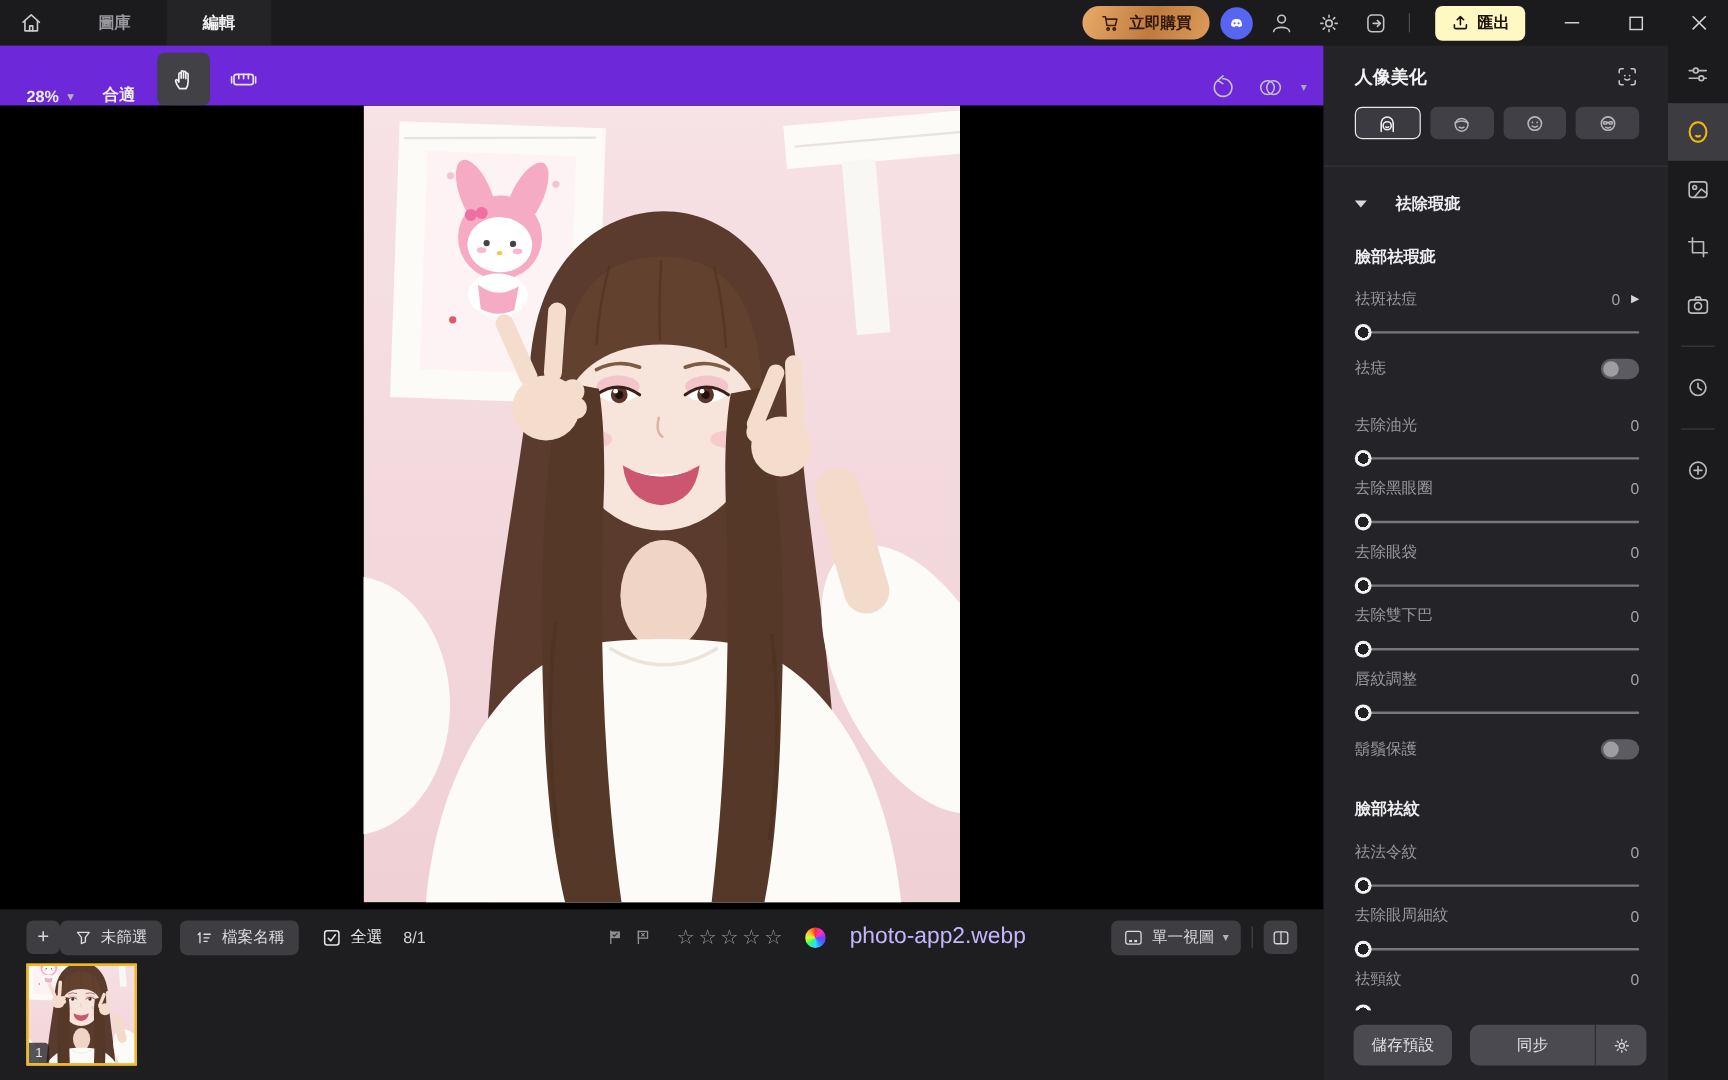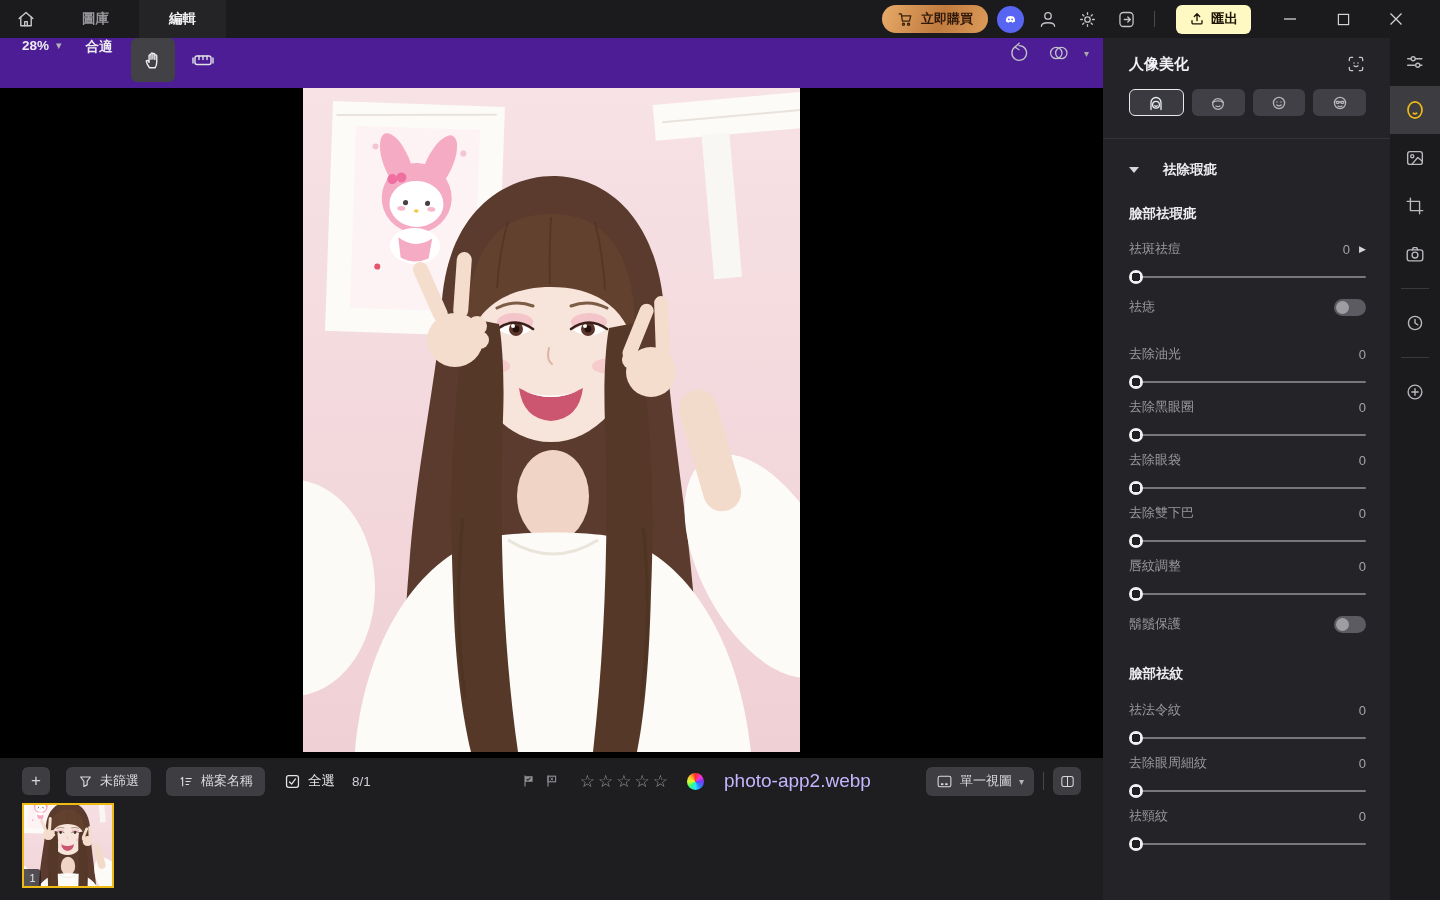--- a/index.html
+++ b/index.html
@@ -5,50 +5,50 @@
   * { margin:0; padding:0; box-sizing:border-box; }
   html,body { background:#000; }
   body { font-family:"Liberation Sans","DejaVu Sans",sans-serif; -webkit-font-smoothing:antialiased; }
   .app { position:relative; width:1440px; height:900px; overflow:hidden; background:#1e1e21; color:#ccc; }
 
   
   .titlebar { position:absolute; top:0; left:0; width:1440px; height:38px; background:#1b1b1d; display:flex; align-items:stretch; }
   .home-btn { width:52px; display:grid; place-items:center; color:#c9c9cd; }
   .tab { display:flex; align-items:center; padding:0 30px; font-size:13.5px; font-weight:700; color:#97979c; }
   .tab.active { background:#242427; color:#f0f0f2; }
-  .tb-right { margin-left:auto; display:flex; align-items:center; gap:9px; padding-right:22px; }
+  .tb-right { margin-left:auto; display:flex; align-items:center; gap:9px; padding-right:2px; }
   .buy-btn { height:28px; border-radius:14px; padding:0 15px; display:flex; align-items:center; gap:7px;
              background:linear-gradient(110deg,#e8ab69 0%,#c07a3e 55%,#dc9c5b 100%); color:#30190a; font-weight:700; font-size:13px; }
   .circle-ic { width:27px; height:27px; border-radius:50%; display:grid; place-items:center; }
   .discord { background:#5865F2; }
   .icon-btn { width:30px; height:30px; display:grid; place-items:center; color:#c2c2c7; }
   .tb-sep { width:1px; height:16px; background:#4a4a4f; margin:0 4px; }
   .export-btn { height:29px; padding:0 13px; border-radius:6px; background:#fef9c3; color:#1d1404; font-weight:700; font-size:13.5px; display:flex; align-items:center; gap:6px; margin:0 8px; }
   .win-btn { width:44px; height:38px; display:grid; place-items:center; color:#d2d2d6; }
 
   
-  .toolbar { position:absolute; top:38px; left:0; width:1103px; height:50px; background:#4c1d95; display:flex; align-items:flex-start; }
+  .toolbar { position:absolute; top:38px; left:0; width:1103px; height:50px; background:#6d28d9; display:flex; align-items:flex-end; }
   .zoom-ctl { display:flex; align-items:center; gap:7px; padding:0 12px 0 22px; color:#ededf0; font-weight:700; font-size:13.5px; }
   .zoom-ctl .chev { font-size:11px; color:#b3b3b8; }
   .fit-btn { padding:0 12px; color:#ededf0; font-weight:700; font-size:13.5px; }
   .tool-btn { width:44px; height:44px; margin-left:6px; border-radius:6px; display:grid; place-items:center; color:#e2e2e5; }
   .tool-btn.active { background:#414146; }
   .toolbar-right { margin-left:auto; display:flex; align-items:center; gap:10px; padding-right:14px; color:#c8c8cc; }
   .cmp-chev { font-size:10px; color:#a8a8ad; }
 
   
   .canvas { position:absolute; top:88px; left:0; width:1103px; height:670px; background:#000; }
   .photo { position:absolute; left:303px; top:0; width:497px; height:664px; }
 
   
   .bottombar { position:absolute; top:758px; left:0; width:1103px; height:142px; background:#1e1e21; }
   .controls { position:absolute; top:7px; left:0; width:100%; height:32px; display:flex; align-items:center; padding:0 22px; }
   .sq-btn { width:28px; height:28px; border-radius:6px; background:#3d3d42; display:grid; place-items:center; color:#d6d6da; font-size:17px; }
   .pill { height:29px; border-radius:6px; background:#3d3d42; color:#dcdcdf; font-size:13px; display:flex; align-items:center; gap:7px; padding:0 12px; }
-  .pill-filter { margin-left:16px; }
+  .pill-filter { margin-left:0; }
   .pill-sort { margin-left:15px; }
   .selall { margin-left:19px; display:flex; align-items:center; gap:7px; color:#e4e4e7; font-size:13.5px; }
   .count { margin-left:17px; color:#cfcfd3; font-size:13.5px; }
   .flags { margin-left:150px; display:flex; align-items:center; gap:7px; color:#8e8e93; }
   .stars { margin-left:20px; display:flex; gap:3px; color:#97979b; font-size:17px; line-height:1; }
   .star { cursor:default; }
   .colorwheel { margin-left:19px; width:17px; height:17px; border-radius:50%;
      background:conic-gradient(#ff2d2d,#ff33c9,#7a3bff,#2d7bff,#2de0ff,#2dff7a,#d8ff2d,#ffb62d,#ff2d2d); }
   .fname { margin-left:20px; color:#c4b5fd; font-size:19px; }
   .view-group { margin-left:auto; display:flex; align-items:center; }
@@ -617,20 +617,35 @@
           <span>祛頸紋</span>
           <span class="prow-val">0</span>
         </div>
         <div class="slider">
             <div class="slider-track"></div>
             <div class="slider-knob"></div>
           </div>
       </div>
     </div>
 
+    <div class="panel-footer">
+      <div class="btn-preset">儲存預設</div>
+      <div class="sync-group">
+        <div class="btn-sync">同步</div>
+        <div class="sync-sep"></div>
+        <div class="btn-sync-gear">
+          <span>
+            <svg width="17" height="17" viewBox="0 0 24 24" fill="none" stroke="currentColor" stroke-width="1.6" stroke-linecap="round">
+              <circle cx="12" cy="12" r="3"></circle>
+              <path d="M12 4.4 V6.4 M12 17.6 V19.6 M4.4 12 H6.4 M17.6 12 H19.6 M6.6 6.6 L8 8 M16 16 L17.4 17.4 M17.4 6.6 L16 8 M8 16 L6.6 17.4"></path>
+            </svg>
+          </span>
+        </div>
+      </div>
+    </div>
   </div>
 
   <div class="sidebar">
     <div class="side-btn">
       <span>
         <svg width="22" height="22" viewBox="0 0 24 24" fill="none" stroke="currentColor" stroke-width="1.5" stroke-linecap="round">
           <path d="M4 8.5 H19.5 M4 15.5 H19.5"></path>
             <circle cx="10" cy="8.5" r="2.2" fill="#1b1b1d"></circle>
             <circle cx="15" cy="15.5" r="2.2" fill="#1b1b1d"></circle>
         </svg>

